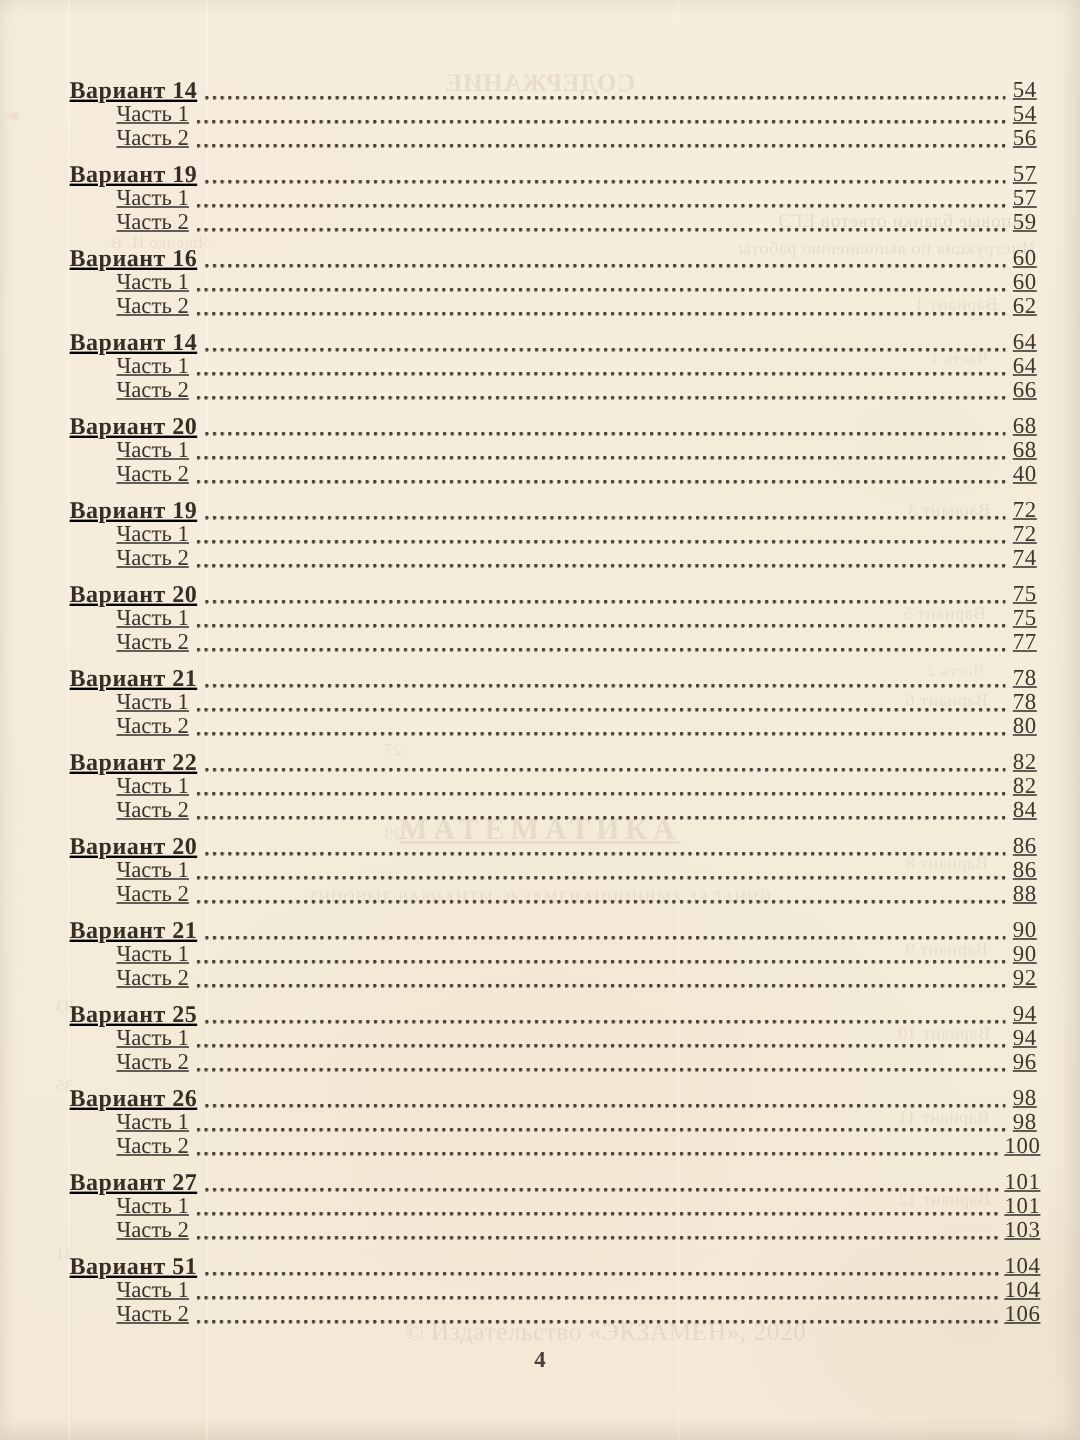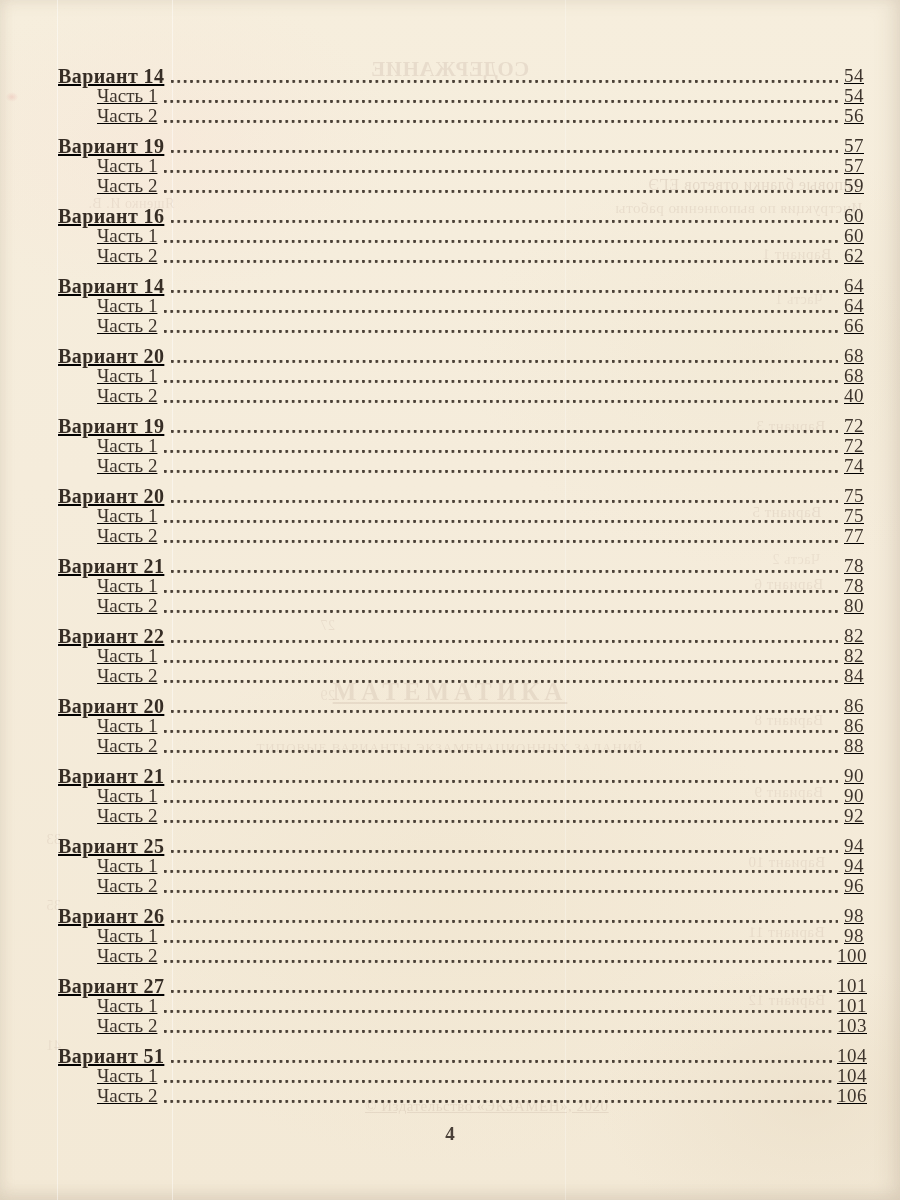--- a/index.html
+++ b/index.html
@@ -116,21 +116,21 @@
     <span class="mir" style="left: 754px; top: 712px; font-size: 15px; opacity: 0.1;">Вариант 8</span>
     <span class="mir" style="left: 754px; top: 784px; font-size: 15px; opacity: 0.1;">Вариант 9</span>
     <span class="mir" style="left: 748px; top: 854px; font-size: 15px; opacity: 0.11;">Вариант 10</span>
     <span class="mir" style="left: 748px; top: 924px; font-size: 15px; opacity: 0.11;">Вариант 11</span>
     <span class="mir" style="left: 748px; top: 992px; font-size: 15px; opacity: 0.1;">Вариант 12</span>
     <span class="mir" style="left: 320px; top: 618px; font-size: 14px; opacity: 0.11;">27</span>
     <span class="mir" style="left: 320px; top: 688px; font-size: 14px; opacity: 0.1;">29</span>
     <span class="mir" style="left: 46px; top: 832px; font-size: 14px; opacity: 0.11;">33</span>
     <span class="mir" style="left: 46px; top: 898px; font-size: 14px; opacity: 0.1;">35</span>
     <span class="mir" style="left: 46px; top: 1038px; font-size: 14px; opacity: 0.1;">41</span>
-    <span style="left: 365px; top: 1098px; font-size: 15px; opacity: 0.13; text-decoration: underline;">© Издательство «ЭКЗАМЕН», 2020</span>
+    <span style="left: 337px; top: 1098px; font-size: 21px; opacity: 0.13;">© Издательство «ЭКЗАМЕН», 2020</span>
   </div>
 
 <div class="toc" id="toc">
     <div class="group">
       <div class="row variant">
         <span class="lbl">Вариант 14</span>
         <span class="leader"></span>
         <span class="pg">54</span>
       </div>
       <div class="row part">

